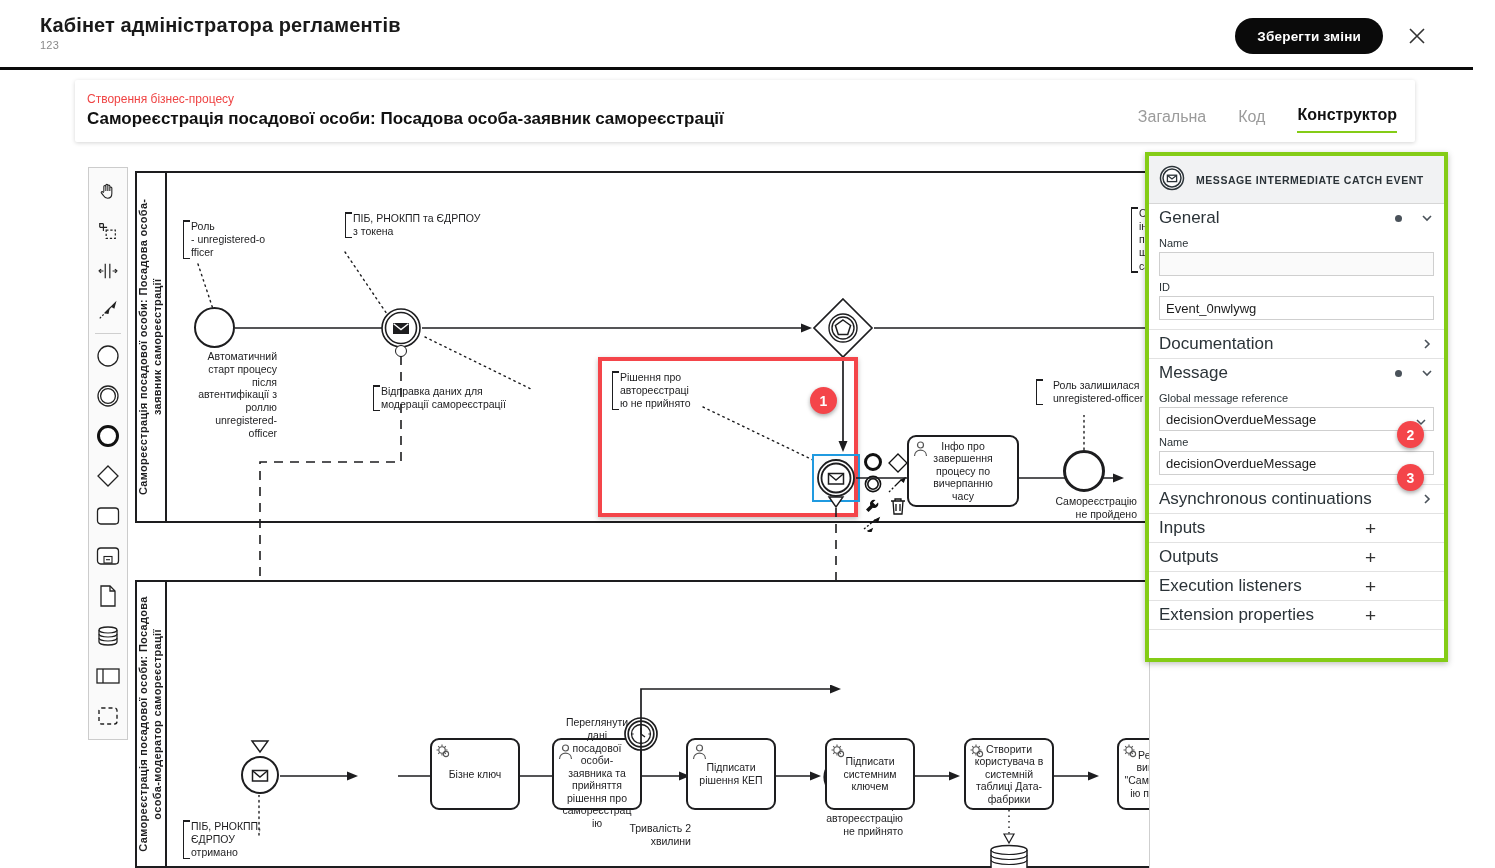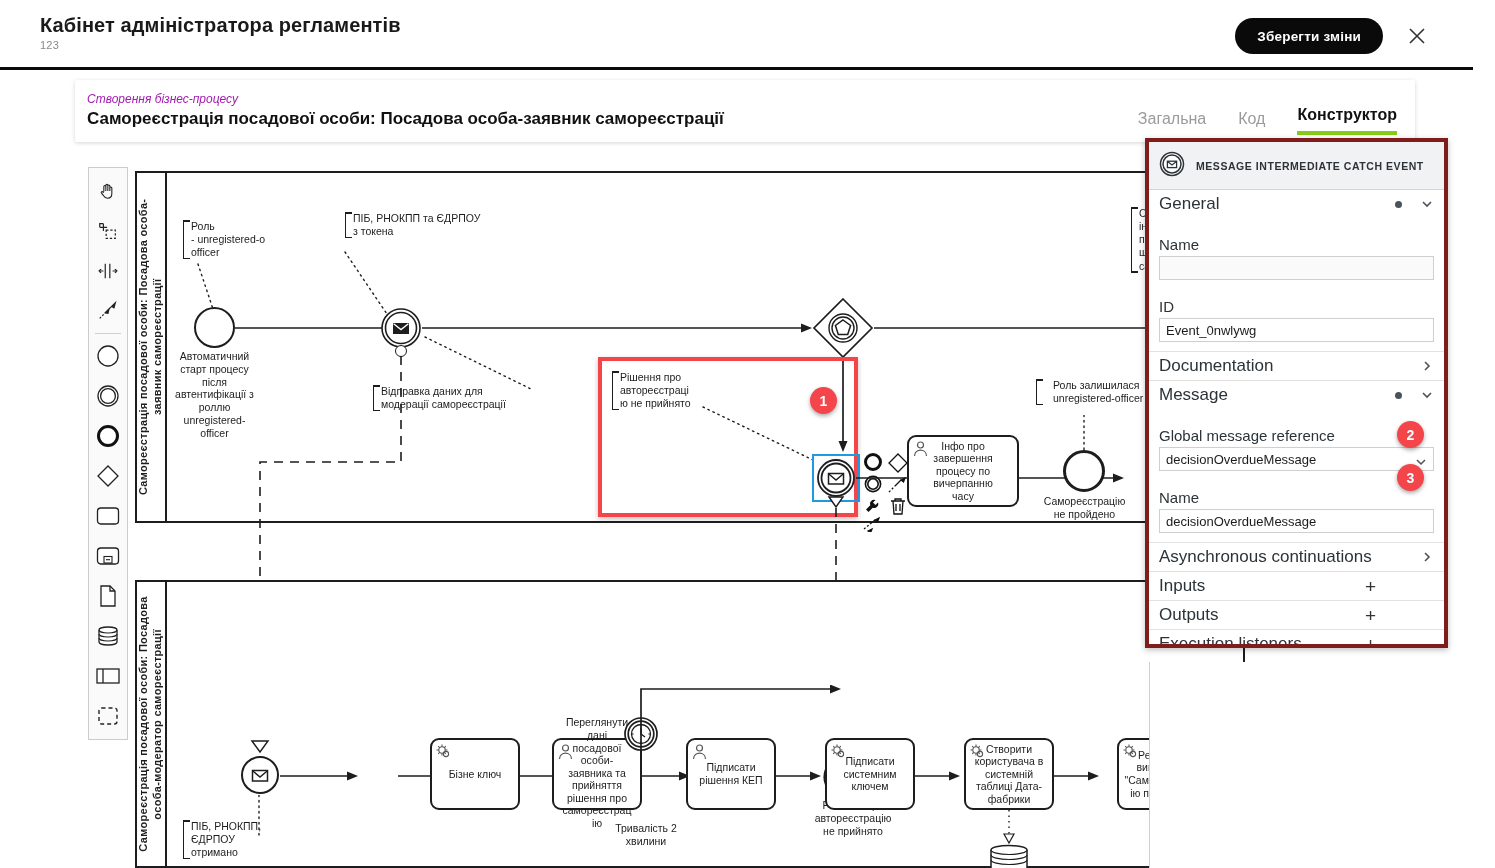--- a/index.html
+++ b/index.html
@@ -34,25 +34,25 @@
   }
   #close-btn svg { display:block; }
 
   
   #card {
     position:absolute; left:75px; top:80px; width:1340px; height:62px;
     background:#fff;
     box-shadow:0 1px 4px rgba(0,0,0,.17);
     border-radius:2px;
   }
-  #breadcrumb { position:absolute; left:12px; top:12px; font-size:12px; color:#a21caf;font-style:italic; }
+  #breadcrumb { position:absolute; left:12px; top:12px; font-size:12px; color:#ef4444; }
   #doc-title { position:absolute; left:12px; top:29px; font-size:17px; font-weight:700; color:#111; }
   #tabs { position:absolute; right:18px; top:26px; display:flex; align-items:flex-end; gap:32px; }
   .tab { font-size:16px; color:#9b9b9b; padding-bottom:7px; cursor:pointer; white-space:nowrap; }
-  .tab.active { color:#111; font-weight:700; border-bottom:4px solid #84cc16; }
+  .tab.active { color:#111; font-weight:700; border-bottom:2px solid #84cc16; }
 
   
   #canvas-wrap {
     position:absolute; left:88px; top:167px; width:1407px; height:701px;
     background:#fff; overflow:hidden;
   }
 
   
   #palette {
     position:absolute; left:0px; top:0px; width:40px;
@@ -78,21 +78,21 @@
     display:flex; align-items:center; justify-content:center;
   }
   .lane-hdr span {
     writing-mode:vertical-rl; transform:rotate(180deg);
     font-size:11px; font-weight:700; color:#1d1d1f; letter-spacing:.3px;
     text-align:center; line-height:1.25;
     max-height:96%;
   }
   .node { position:absolute; }
   .lbl {
-    position:absolute; font-size:10.5px; color:#1d1d1f; text-align:center;
+    position:absolute; font-size:10.5px; color:#1d1d1f; text-align:right;
     line-height:1.22; white-space:pre-line;
   }
   .ann {
     position:absolute; font-size:10.5px; color:#1d1d1f; line-height:1.25;
     padding-left:7px; border-left:1.6px solid #1d1d1f;
     white-space:pre-line;
   }
   .ann:before, .ann:after {
     content:""; position:absolute; left:0; width:6px; height:1.6px; background:#1d1d1f;
   }
@@ -130,22 +130,22 @@
 
   #bpmnio {
     position:absolute; right:210px; bottom:18px;
     font-family:"Liberation Sans", sans-serif; font-weight:700;
     font-size:16px; color:#111; letter-spacing:-.5px;
     border-bottom:2px solid #111; padding-bottom:1px;
   }
 
   
   #props-outer {
-    position:absolute; left:1145px; top:138px; width:303px; height:510px;
-    border:4px solid #7f1d1d; background:#fff;
+    position:absolute; left:1145px; top:152px; width:303px; height:510px;
+    border:4px solid #84cc16; background:#fff;
     box-shadow:0 2px 6px rgba(0,0,0,.25);
   }
   #props-col {
     position:absolute; left:1149px; top:662px; width:185px; height:206px;
     background:#fff; border-left:1px solid #cfcfcf;
   }
   #props {
     position:absolute; left:0; top:0; right:0; bottom:0;
     background:#fff; overflow:hidden;
     font-family:"Liberation Sans", sans-serif;
@@ -161,21 +161,21 @@
     border-bottom:1px solid #e2e2e2;
     padding:0 10px;
   }
   .grp-row {
     display:flex; align-items:center; height:28px; cursor:pointer;
   }
   .grp-title { font-size:17px; color:#2b3338; flex:1; }
   .grp-dot { width:7px; height:7px; border-radius:50%; background:#4a525a; margin-right:18px; }
   .chev { color:#4a525a; display:flex; align-items:center; }
   .plus { color:#333; font-size:19px; line-height:1; }
-  .fld-label { font-size:15px; color:#2b3338; margin:18px 0 3px; }
+  .fld-label { font-size:11px; color:#2b3338; margin:5px 0 3px; }
   .fld {
     width:100%; height:24px; border:1px solid #cfcfcf; background:#fafafa;
     font-size:13px; color:#1c1c1c; padding:0 6px;
     font-family:"Liberation Sans", sans-serif;
   }
   .fld.sel-input { background:#fff; }
   .selectwrap { position:relative; }
   .selectwrap .arrow {
     position:absolute; right:7px; top:7px; pointer-events:none; color:#4a525a;
   }
@@ -298,21 +298,21 @@
   <div id="diagram">
 
     <div class="lane" style="left:0px; top:4px; width:1110px; height:352px;">
       <div class="lane-hdr">
         <span>Самореєстрація посадової особи: Посадова особа-заявник самореєстрації</span>
       </div>
     </div>
 
     <div class="ann" style="left:48px; top:53px; width:105px;">Роль
 - unregistered-o
-officer</div>
+fficer</div>
 
     <svg style="position:absolute; left:45px; top:95px; width:60px; height:70px;">
       <path d="M18 2 L34 50" stroke="#1d1d1f" stroke-width="1.4" fill="none" stroke-dasharray="1.5 4" stroke-linecap="round"></path>
     </svg>
 
     <div class="circ" style="left:59px; top:140px; width:41px; height:41px; border:2px solid #1d1d1f;"></div>
     <div class="lbl" style="left:17px; top:183px; width:125px;">Автоматичний
 старт процесу
 після
 автентифікації з

